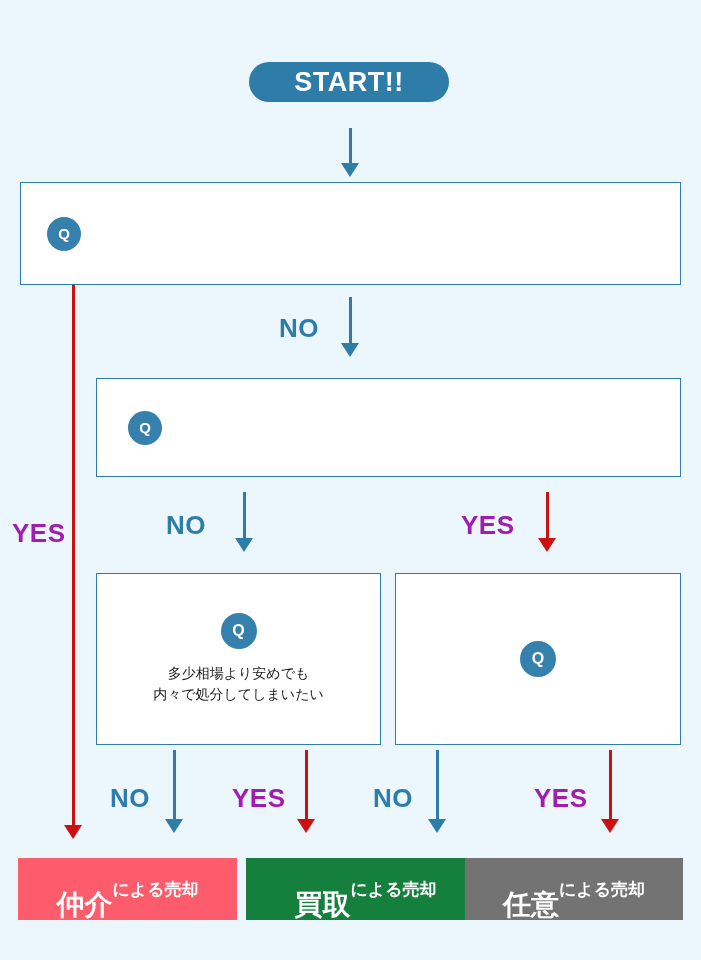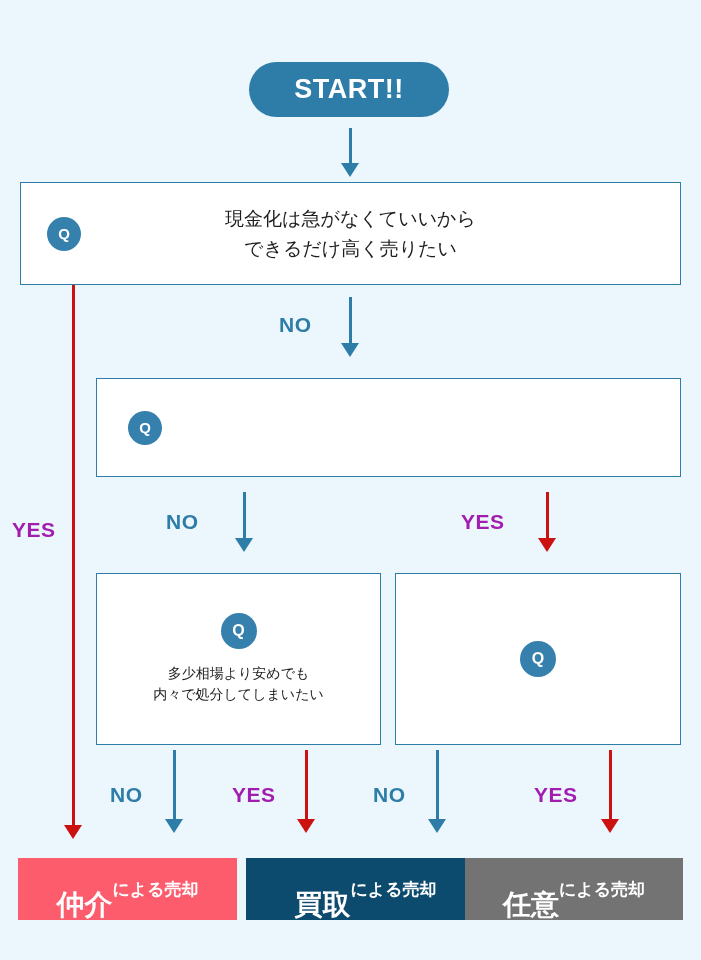--- a/index.html
+++ b/index.html
@@ -18,21 +18,21 @@
     width: 701px;
     height: 960px;
   }
 
   
   .start-pill {
     position: absolute;
     left: 249px;
     top: 62px;
     width: 200px;
-    height: 55px;
+    height: 40px;
     background: #2e7ca8;
     border-radius: 28px;
     display: flex;
     align-items: center;
     justify-content: center;
     color: #ffffff;
     font-size: 27px;
     font-weight: bold;
     letter-spacing: 0.5px;
   }
@@ -112,21 +112,21 @@
     width: 0;
     height: 0;
     border-left: 9px solid transparent;
     border-right: 9px solid transparent;
   }
   .arrowhead.blue { border-top: 14px solid #2e7ca8; }
   .arrowhead.red  { border-top: 14px solid #cc1111; }
 
   .label {
     position: absolute;
-    font-size: 21px;
+    font-size: 26px;
     font-weight: bold;
     letter-spacing: 0.5px;
     white-space: nowrap;
   }
   .label.blue { color: #2e7ca8; }
   .label.red  { color: #a21caf; }
 
   
   .result {
     position: absolute;
@@ -135,41 +135,39 @@
     display: flex;
     align-items: center;
     justify-content: center;
     color: #ffffff;
     box-sizing: border-box;
   }
   .result .big   { font-size: 28px; font-weight: bold; margin-top: 32px; }
   .result .small { font-size: 17px; font-weight: bold; }
 
   #r1 { left: 18px;  width: 219px; background: #fc5c6c; }
-  #r2 { left: 246px; width: 239px; background: #0c4a6e; }
+  #r2 { left: 246px; width: 239px; background: #15803d; }
   #r3 { left: 465px; width: 218px; background: #737373; }
 </style>
 </head>
 <body>
 
 <div id="flow">
 
   <div class="start-pill">
     <span>START!!</span>
   </div>
 
   <div class="conn">
     <div class="vline blue" style="left:349px; top:128px; height:36px;"></div>
     <div class="arrowhead blue" style="left:341px; top:163px;"></div>
   </div>
 
   <div class="qbox qbox-wide" id="q1">
     <div class="q-badge">Q</div>
-    <div class="q-text">現金化は急がなくていいから
-できるだけ高く売りたい</div>
   </div>
 
   <div class="conn">
     <div class="vline red" style="left:72px; top:285px; height:548px;"></div>
     <div class="arrowhead red" style="left:64px; top:825px;"></div>
     <div class="label red" style="left:12px; top:518px;">YES</div>
   </div>
 
   <div class="conn">
     <div class="vline blue" style="left:349px; top:297px; height:47px;"></div>

